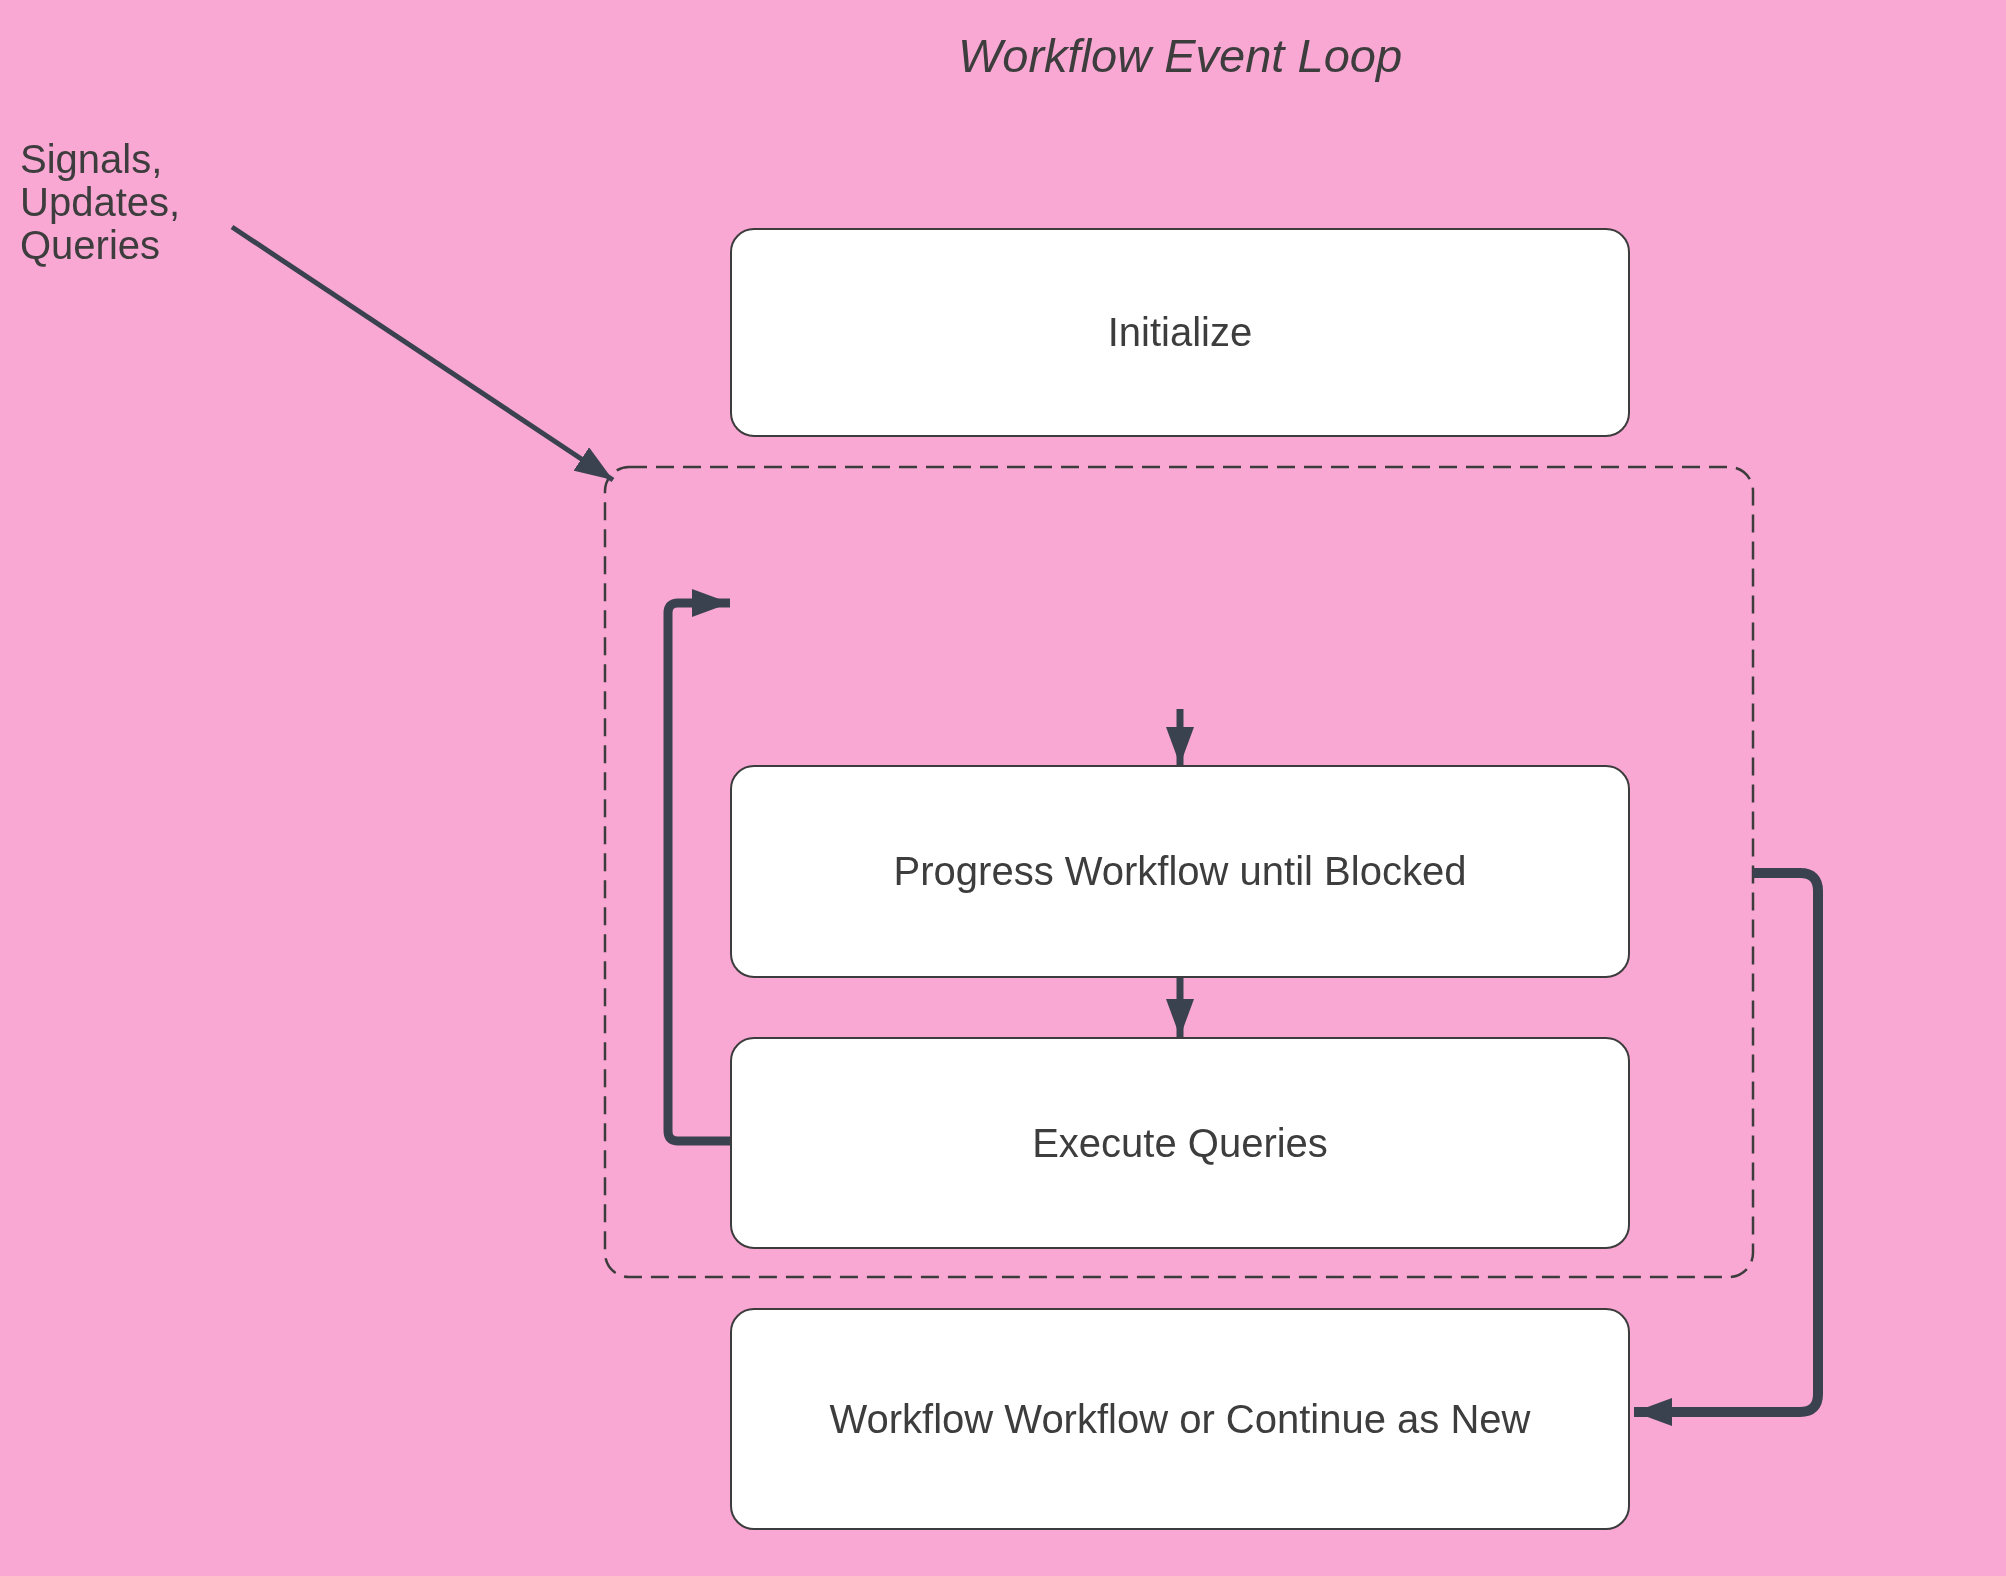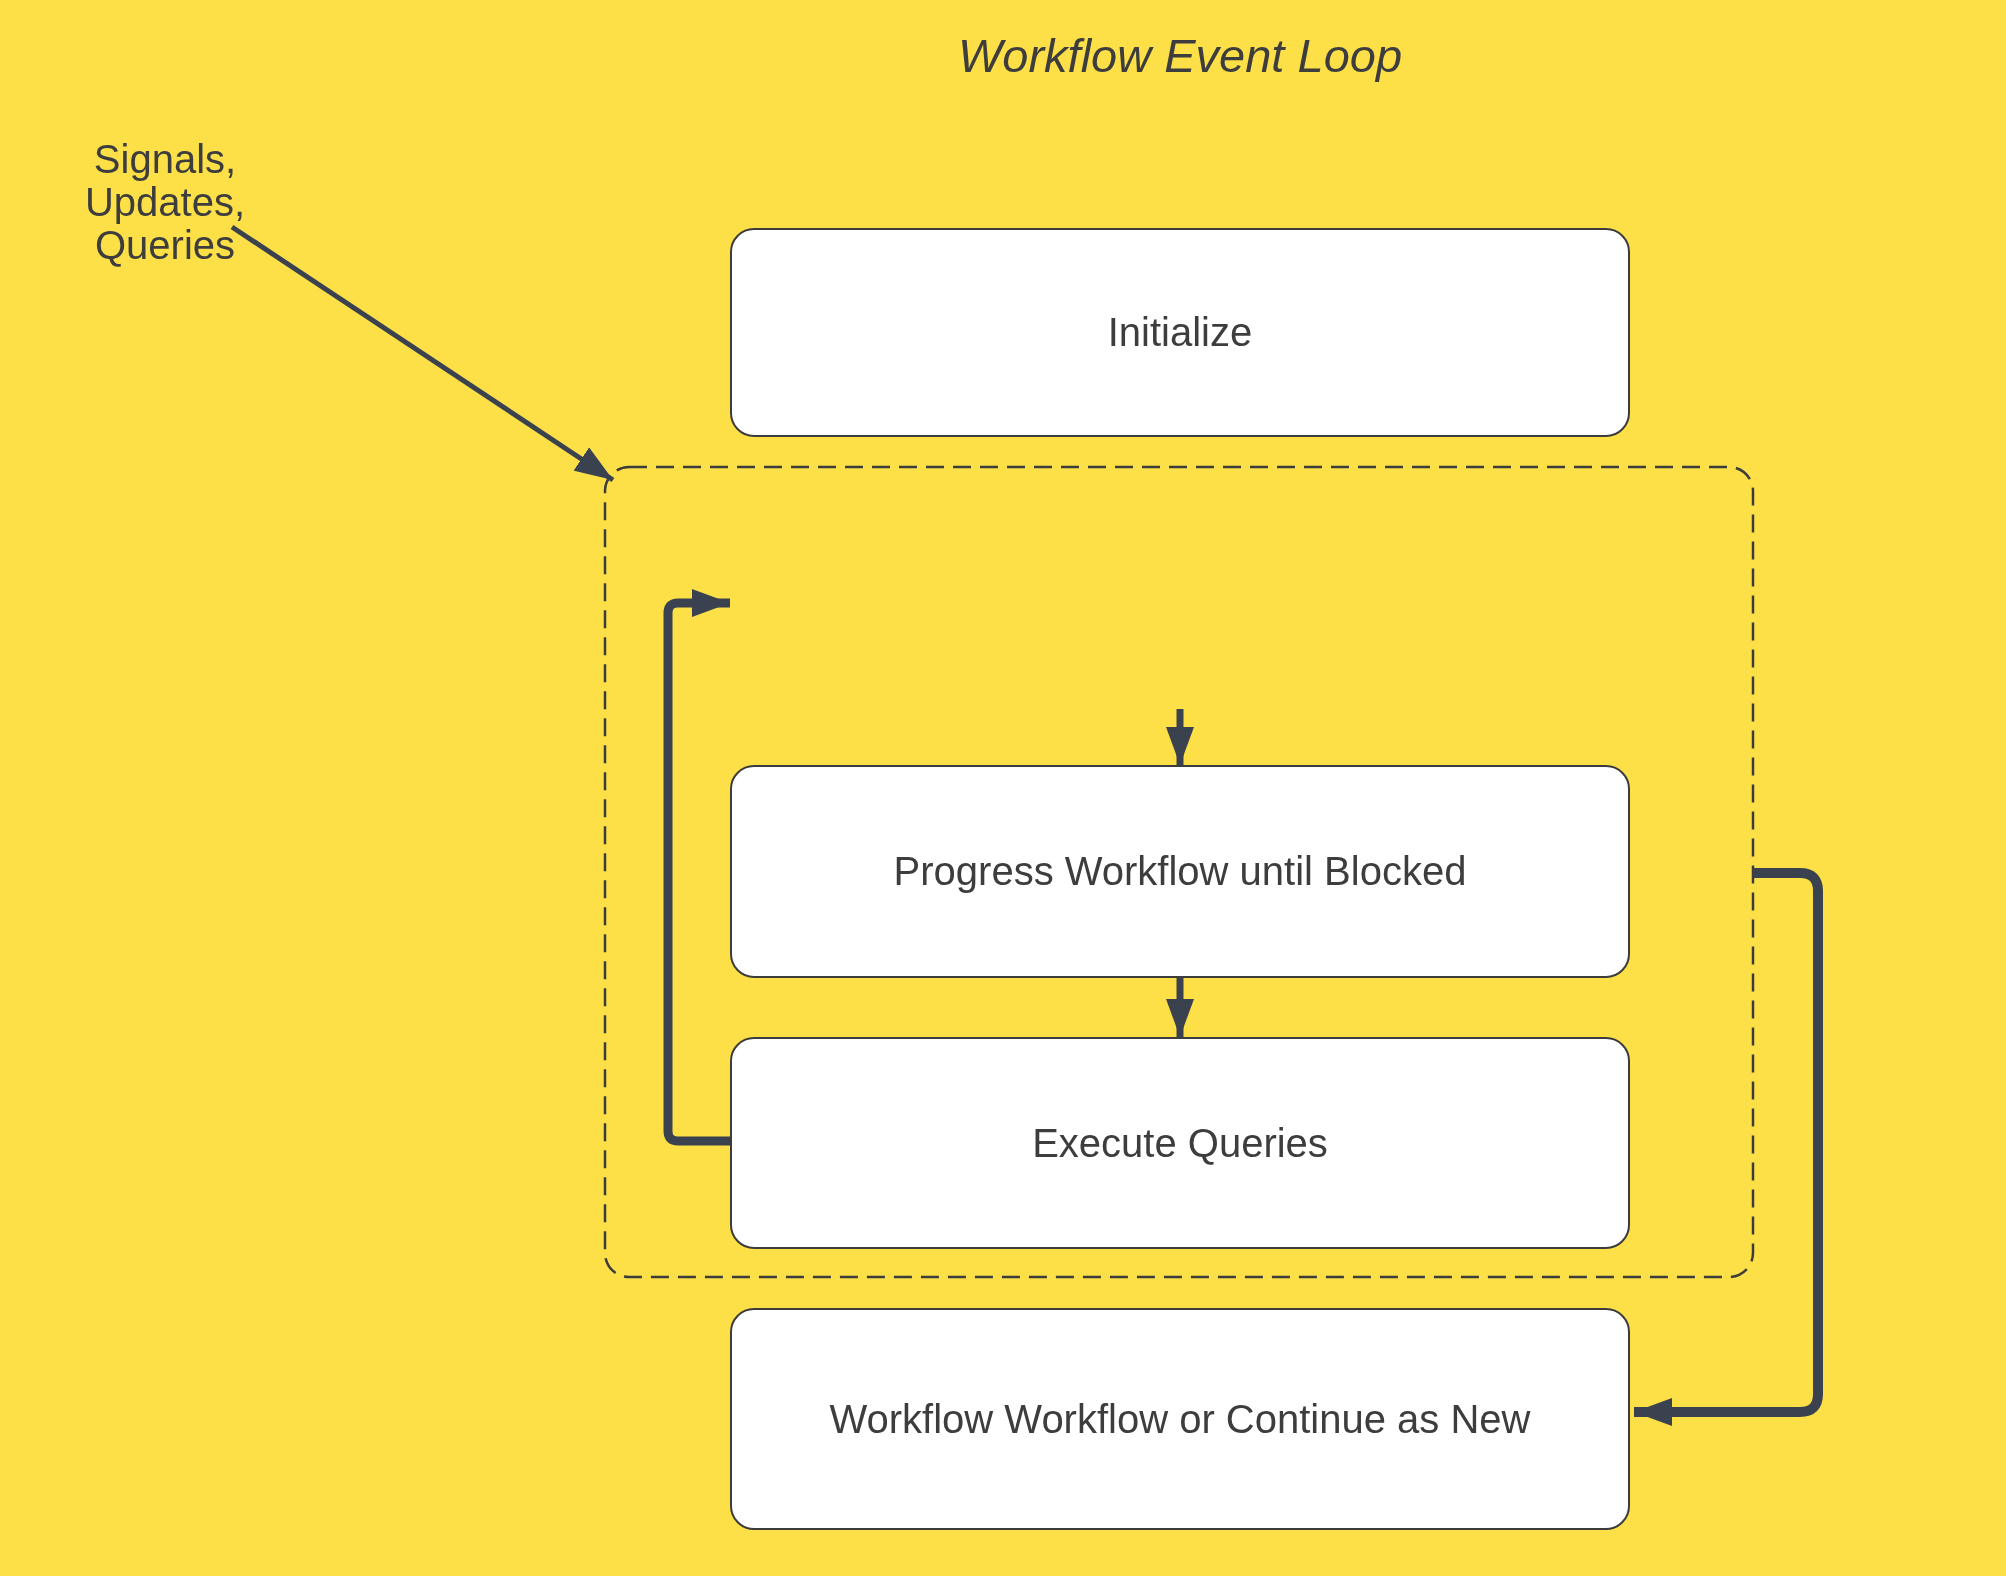--- a/index.html
+++ b/index.html
@@ -1,31 +1,30 @@
 <!DOCTYPE html>
 <html style="--line: #3b424f; --border: #3c3c3c; --text: #3d3d3d;"><head>
 <meta charset="utf-8">
 <style>
   html,body{margin:0;padding:0;background:#ffffff;}
   #canvas{
     position:relative;
     width:2006px;height:1576px;
-    background:#fde047;
+    background:#f9a8d4;
     font-family:"Liberation Sans", sans-serif;
     overflow:hidden;
   }
   .title{
     position:absolute;left:730px;top:28px;width:900px;
     text-align:center;
     font-size:47px;font-style:italic;
     color:var(--text);
   }
   .float-label{
     position:absolute;left:20px;top:138px;width:290px;
-    text-align:center;
     font-size:40px;line-height:1.08;
     color:var(--text);
     white-space:pre-line;
   }
   .node{
     position:absolute;left:730px;width:900px;
     box-sizing:border-box;
     background:#ffffff;
     border:2px solid var(--border);
     border-radius:24px;

